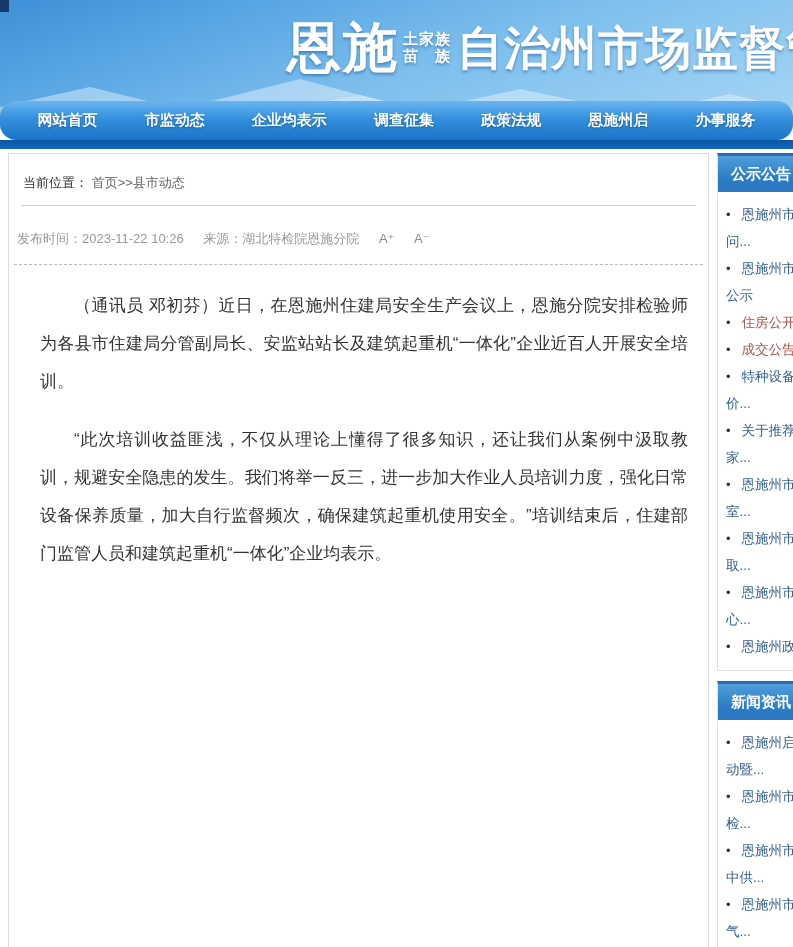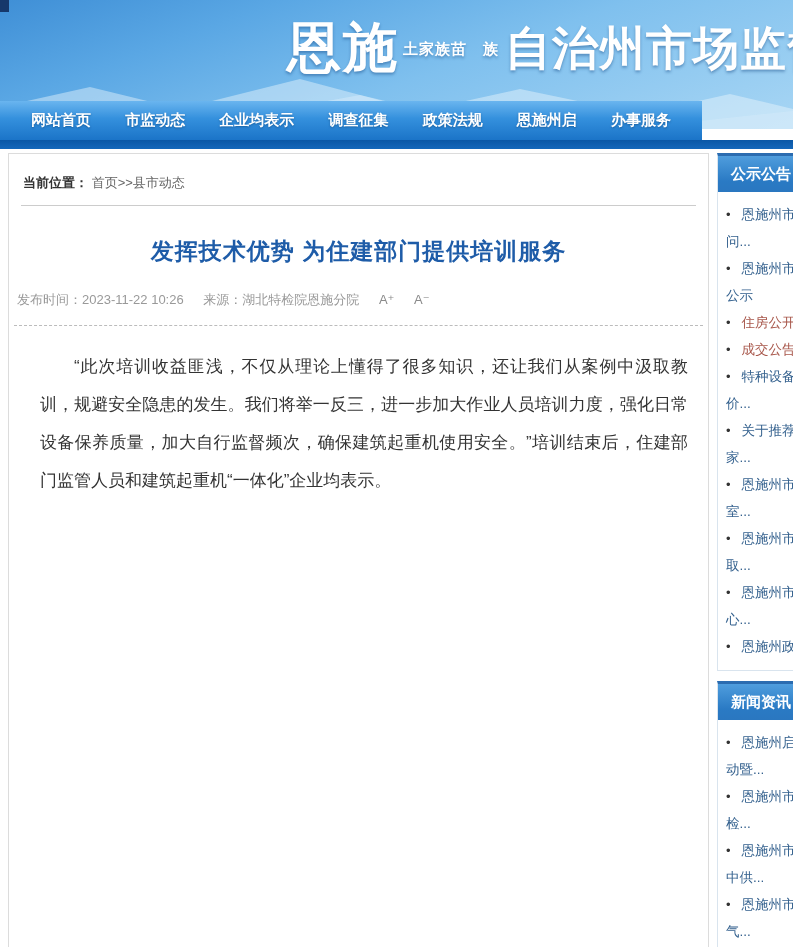--- a/index.html
+++ b/index.html
@@ -1,43 +1,43 @@
 <!DOCTYPE html>
 <html><head>
 <meta charset="utf-8">
 <style>
   html,body{margin:0;padding:0;}
   body{font-family:"Liberation Sans","DejaVu Sans",sans-serif;background:#fff;}
   .page{position:relative;width:793px;height:947px;overflow:hidden;background:#fff;}
 
   
   .banner{position:absolute;left:0;top:0;width:793px;height:129px;
-    background:linear-gradient(160deg,#3f8fd6 0%,#5aa7e4 25%,#7fc0ee 55%,#a8d6f4 100%);overflow:hidden;}
+    background:linear-gradient(160deg,#3f8fd6 0%,#5aa7e4 25%,#7fc0ee 55%,#a8d6f4 100%);overflow:hidden;font-family:Liberation Mono, monospace;}
   .corner-mark{position:absolute;left:0;top:0;width:9px;height:12px;background:#16386b;}
   .banner svg{position:absolute;left:0;bottom:0;}
   .banner-title{position:absolute;left:287px;top:12px;display:flex;align-items:center;color:#fff;
     text-shadow:0 2px 3px rgba(20,70,130,.45);white-space:nowrap;}
   .bt-main{font-size:54px;font-weight:bold;letter-spacing:2px;}
-  .bt-small{display:flex;flex-direction:row;justify-content:center;font-size:15px;font-weight:bold;
+  .bt-small{display:flex;flex-direction:column;justify-content:center;font-size:15px;font-weight:bold;
     line-height:17px;margin:0 6px 0 4px;letter-spacing:1px;}
   .bt-rest{font-size:46px;font-weight:bold;letter-spacing:1px;}
 
   
-  .nav{position:absolute;left:0;top:101px;width:702px;height:39px;
+  .nav{position:absolute;left:0;top:101px;width:793px;height:39px;
     background:linear-gradient(#6ab5ef 0%,#3490dd 45%,#1b74c8 100%);
-    display:flex;align-items:center;justify-content:space-around;padding:12px 14px;box-sizing:border-box;}
+    display:flex;align-items:center;justify-content:space-around;padding:12px 14px;box-sizing:border-box;border-radius:16px;}
   .nav-item{color:#fff;font-size:15px;font-weight:bold;cursor:pointer;text-shadow:0 1px 2px rgba(10,60,110,.5);}
   .nav-strip{position:absolute;left:0;top:140px;width:793px;height:9px;
     background:linear-gradient(#0a57a6,#1467ba);}
 
   
   .main-box{position:absolute;left:8px;top:153px;width:701px;height:900px;
     border:1px solid #dcdcdc;background:#fff;box-sizing:border-box;}
   .breadcrumb{padding:20px 14px 13px 14px;font-size:13px;color:#666;}
-  .bc-label{font-weight:bold;color:#333;margin-top:44px;}
+  .bc-label{font-weight:normal;color:#333;margin-top:44px;}
   .bc-divider{border-bottom:1px solid #ccc;margin:0 12px;}
   .art-title{margin-top:30px;text-align:center;color:#1e5ca8;font-size:23px;font-weight:bold;letter-spacing:1px;}
   .art-meta{margin-top:24px;text-align:left;color:#999;font-size:13px;}
   .art-meta span{margin:0 8px;}
   .font-btn{cursor:pointer;color:#8a8a8a;margin:0 2px;}
   .dashed{border-bottom:1px dashed #bcbcbc;margin:16px 5px 0 5px;}
   .art-body{padding:2px 20px 0 31px;}
   .art-body p{margin:20px 0 0 0;color:#333;font-size:17px;line-height:38px;
     text-indent:2em;text-align:justify;}
 
@@ -84,31 +84,31 @@
   </div>
   <div class="nav-strip"></div>
 
   <div class="main-box">
     <div class="breadcrumb">
       <span class="bc-label">当前位置：</span>
       <span class="bc-path">首页&gt;&gt;县市动态</span>
     </div>
     <div class="bc-divider"></div>
 
-    <div class="art-title">发挥技术优势 为住建部门提供培训服务</div>
 
     <div class="art-meta">
       <span>发布时间：2023-11-22 10:26</span>
       <span>来源：湖北特检院恩施分院</span>
       <span class="font-btn">A⁺</span>
       <span class="font-btn">A⁻</span>
     </div>
     <div class="dashed"></div>
 
     <div class="art-body">
+      <p>（通讯员 邓初芬）近日，在恩施州住建局安全生产会议上，恩施分院安排检验师为各县市住建局分管副局长、安监站站长及建筑起重机“一体化”企业近百人开展安全培训。</p>
       <p>“此次培训收益匪浅，不仅从理论上懂得了很多知识，还让我们从案例中汲取教训，规避安全隐患的发生。我们将举一反三，进一步加大作业人员培训力度，强化日常设备保养质量，加大自行监督频次，确保建筑起重机使用安全。”培训结束后，住建部门监管人员和建筑起重机“一体化”企业均表示。</p>
 
     </div>
   </div>
 
   <div class="sidebar">
 
     <div class="panel">
       <div class="panel-head">公示公告</div>
       <div class="panel-list">

